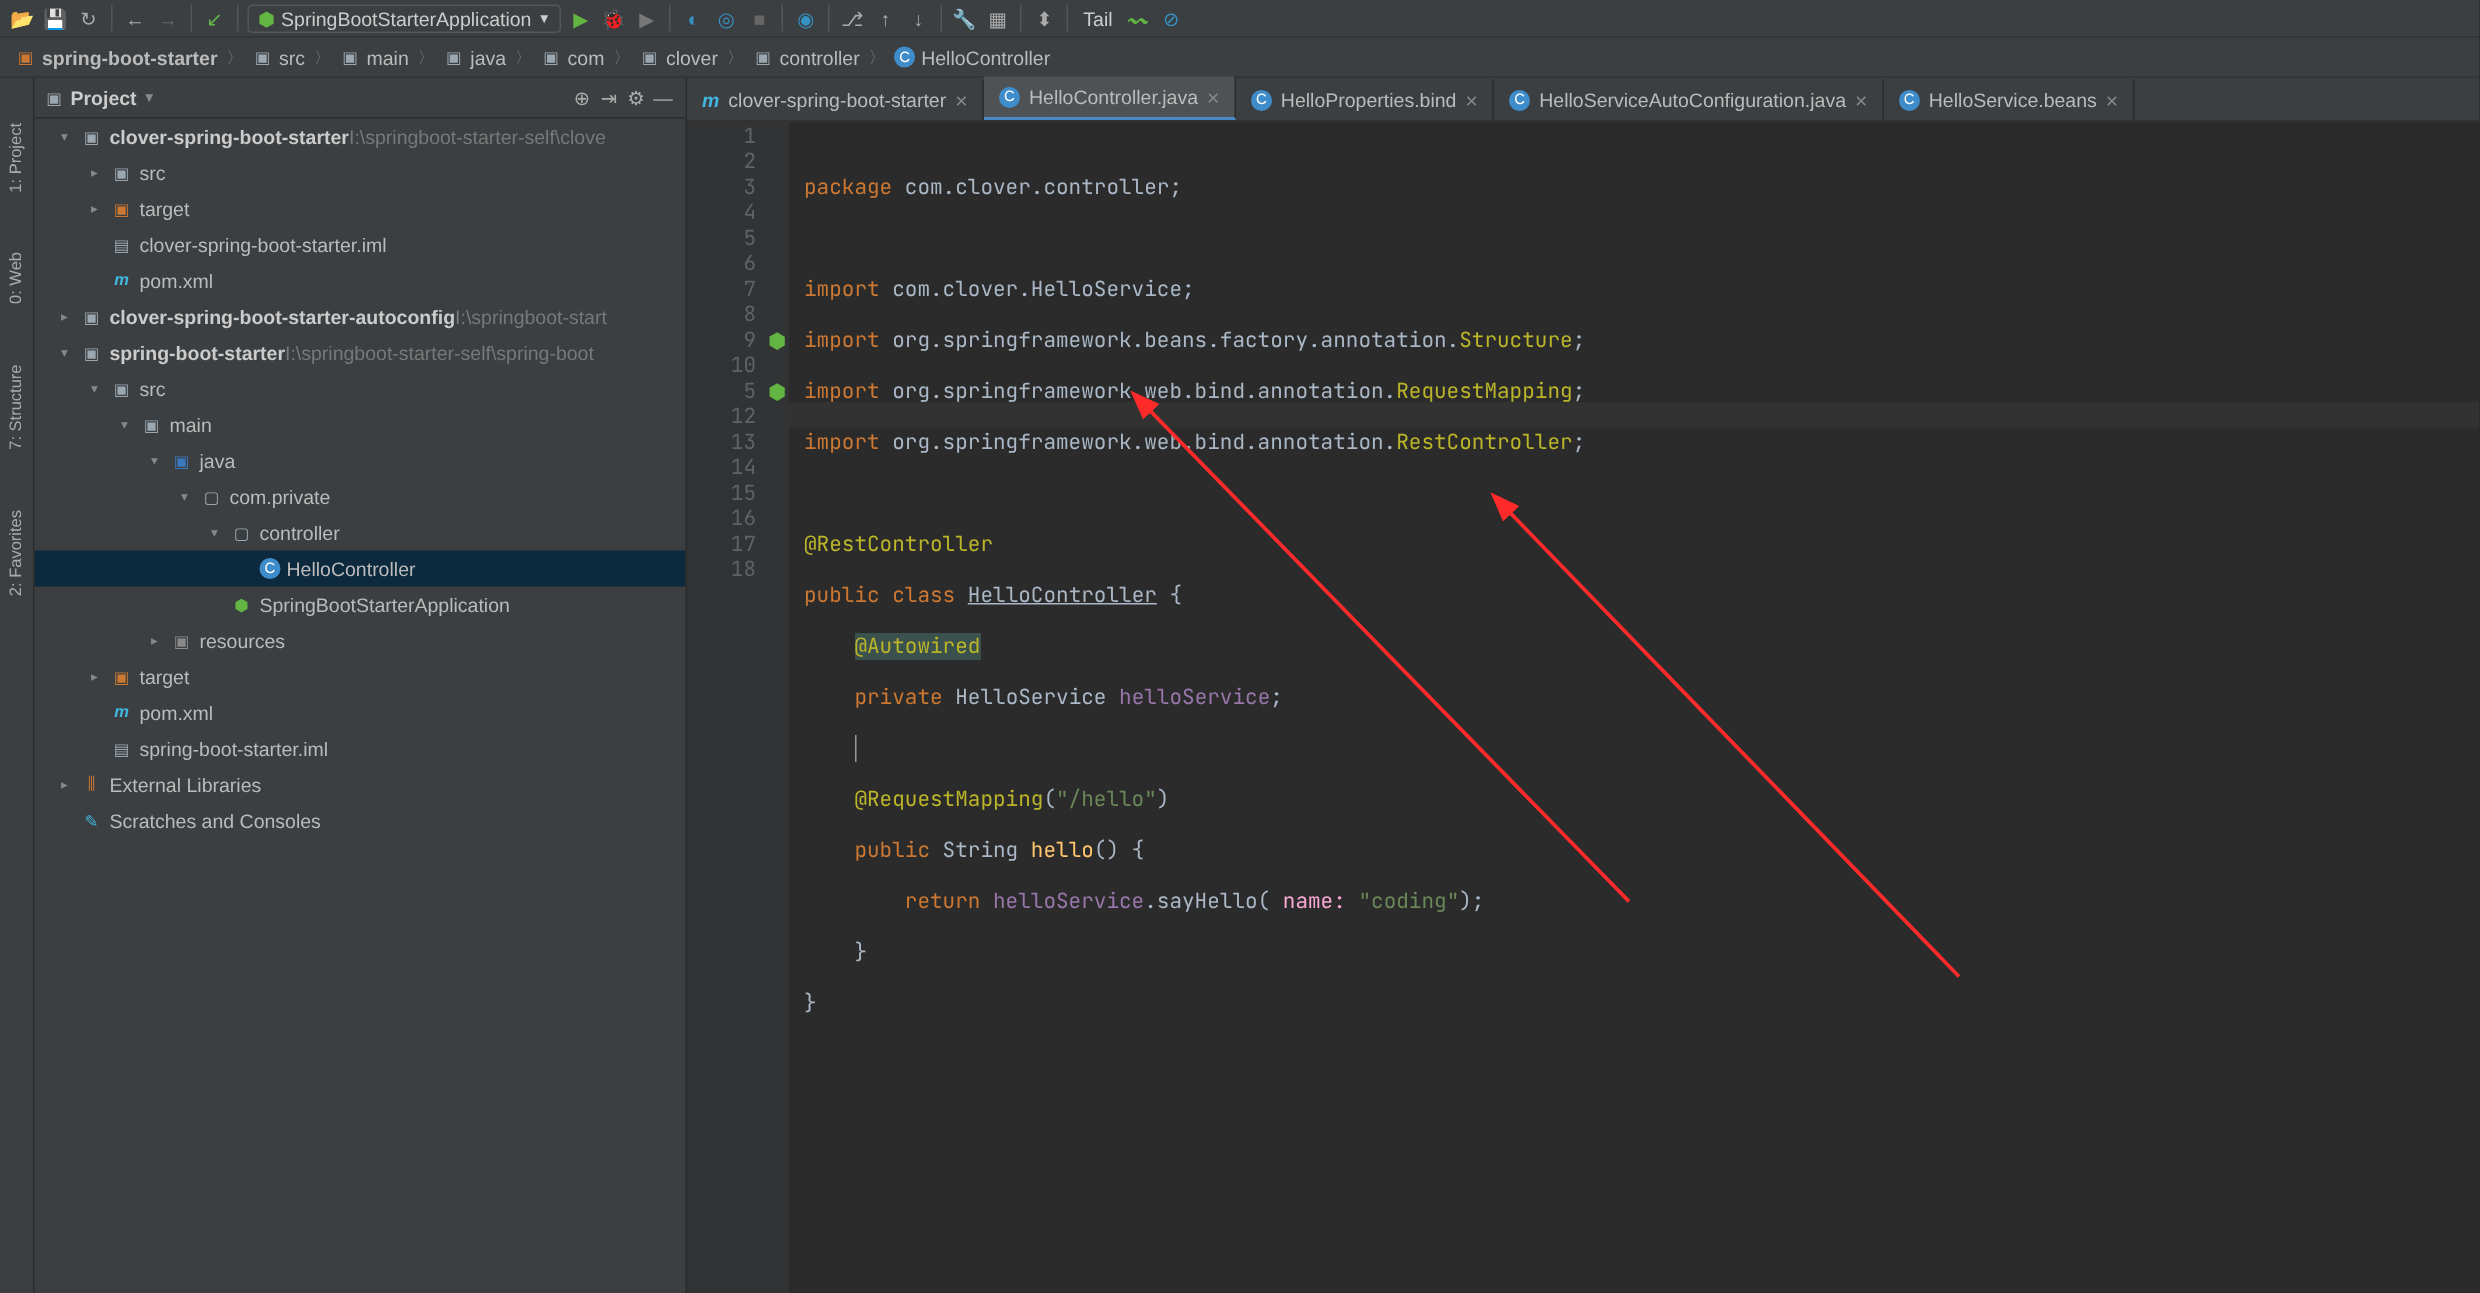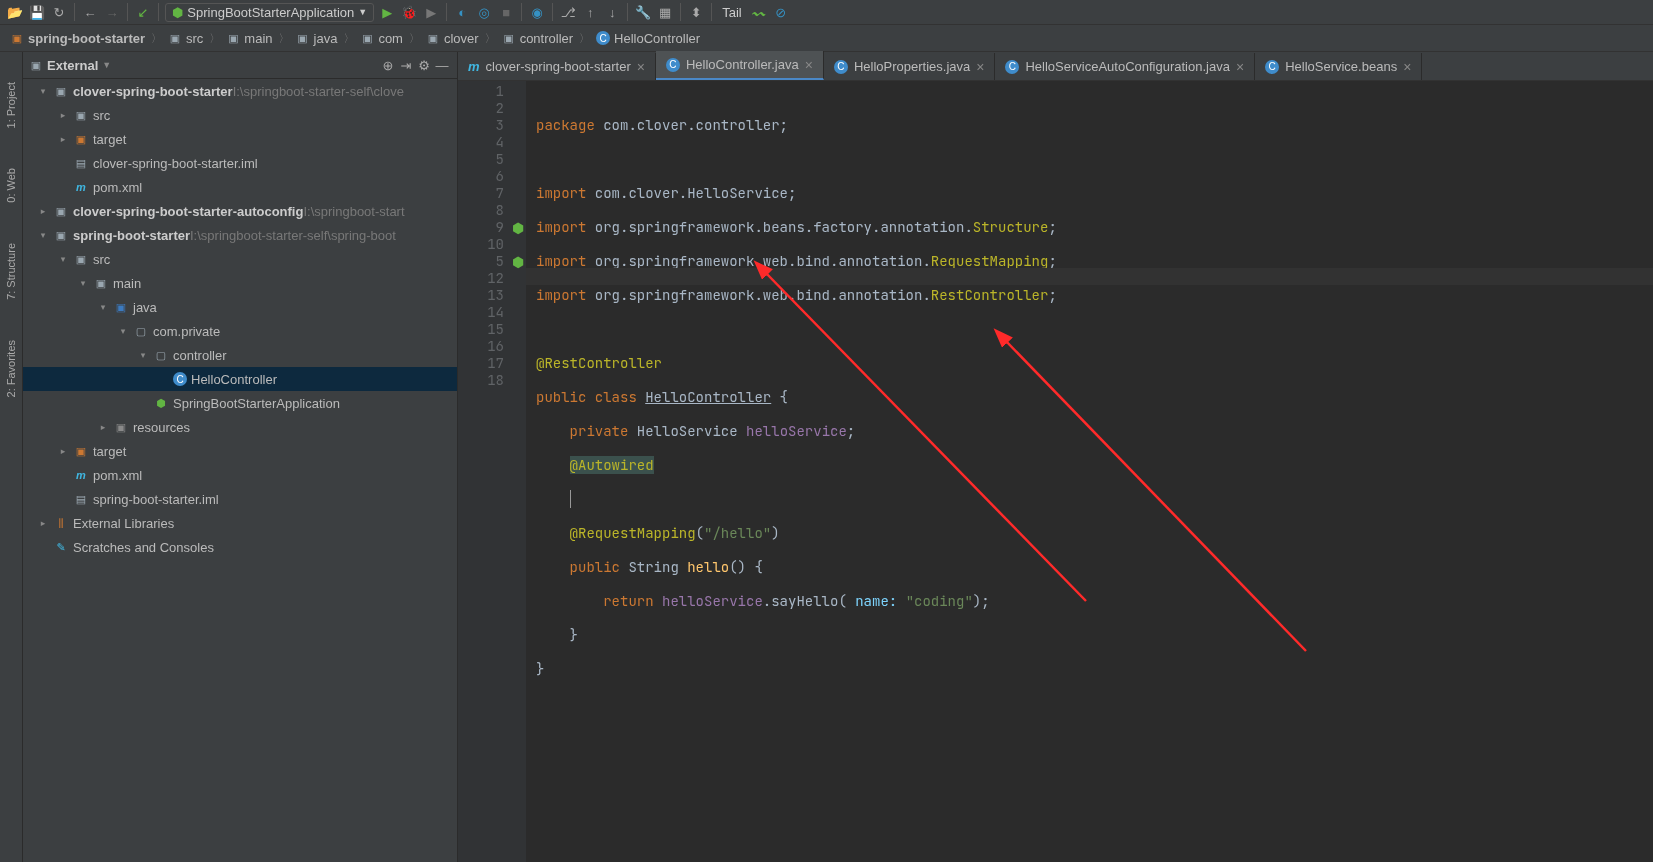--- a/index.html
+++ b/index.html
@@ -49,21 +49,21 @@
   .mark{position:absolute;left:2px;width:12px;height:12px;}
   .code{flex:1;padding:2px 0 0 10px;line-height:17px;white-space:pre;color:#a9b7c6;position:relative;}
   .hl-line{position:absolute;left:0;right:0;height:17px;background:#323232;}
   .kw{color:#cc7832;margin-top:47px;}
   .str{color:#6a8759;}
   .ann{color:#bbb529;}
   .ann-bg{background:#3b514d;}
   .cls{color:#a9b7c6;text-decoration:underline;}
   .fn{color:#ffc66d;}
   .fld{color:#9876aa;}
-  .param{color:#7dd3fc;}
+  .param{color:#f9a8d4;}
   
   .arrow-svg{position:absolute;left:0;top:0;pointer-events:none;}
 </style>
 </head>
 <body>
 
 <div class="root">
 
   <div class="toolbar">
     <span class="tb-btn">📂</span>
@@ -151,21 +151,21 @@
     <div class="left-strip" id="leftstrip">
         <div class="vlabel">1: Project</div>
         <div class="vlabel">0: Web</div>
         <div class="vlabel">7: Structure</div>
         <div class="vlabel">2: Favorites</div>
       </div>
 
     <div class="project">
       <div class="proj-head">
         <span class="ficon folder">▣</span>
-        <span class="title" style="margin-left:4px">External</span>
+        <span class="title" style="margin-left:4px">Project</span>
         <span style="font-size:9px;margin-left:4px;color:#888">▼</span>
         <span class="spacer"></span>
         <span class="hicon">⊕</span>
         <span class="hicon">⇥</span>
         <span class="hicon">⚙</span>
         <span class="hicon">—</span>
       </div>
       <div class="tree" id="tree">
           <div class="node" style="padding-left: 14px;">
             <span class="arrow">▾</span>
@@ -280,21 +280,21 @@
             <span>clover-spring-boot-starter</span>
             <span class="x">×</span>
           </div>
           <div class="tab active">
             <span class="fc" style="display: inline-flex; align-items: center; justify-content: center;">C</span>
             <span>HelloController.java</span>
             <span class="x">×</span>
           </div>
           <div class="tab">
             <span class="fc" style="display: inline-flex; align-items: center; justify-content: center;">C</span>
-            <span>HelloProperties.java</span>
+            <span>HelloProperties.bind</span>
             <span class="x">×</span>
           </div>
           <div class="tab">
             <span class="fc" style="display: inline-flex; align-items: center; justify-content: center;">C</span>
             <span>HelloServiceAutoConfiguration.java</span>
             <span class="x">×</span>
           </div>
           <div class="tab">
             <span class="fc" style="display: inline-flex; align-items: center; justify-content: center;">C</span>
             <span>HelloService.beans</span>
@@ -330,22 +330,22 @@
 <div class="hl-line" style="top:187px"></div>
 <div><span class="kw">package</span><span> com.clover.controller;</span></div>
 <div> </div>
 <div><span class="kw">import</span><span> com.clover.HelloService;</span></div>
 <div><span class="kw">import</span><span> org.springframework.beans.factory.annotation.</span><span class="ann">Structure</span><span>;</span></div>
 <div><span class="kw">import</span><span> org.springframework.web.bind.annotation.</span><span class="ann">RequestMapping</span><span>;</span></div>
 <div><span class="kw">import</span><span> org.springframework.web.bind.annotation.</span><span class="ann">RestController</span><span>;</span></div>
 <div> </div>
 <div><span class="ann">@RestController</span></div>
 <div><span class="kw">public</span> <span class="kw">class</span> <span class="cls">HelloController</span><span> {</span></div>
+<div>    <span class="ann ann-bg">@Autowired</span></div>
 <div>    <span class="kw">private</span><span> HelloService </span><span class="fld">helloService</span><span>;</span></div>
-<div>    <span class="ann ann-bg">@Autowired</span></div>
 <div style="position:relative;z-index:1">    <span style="border-left:1px solid #999"> </span></div>
 <div>    <span class="ann">@RequestMapping</span><span>(</span><span class="str">"/hello"</span><span>)</span></div>
 <div>    <span class="kw">public</span><span> String </span><span class="fn">hello</span><span>() {</span></div>
 <div>        <span class="kw">return</span><span class="fld"> helloService</span><span>.sayHello(</span><span class="param"> name: </span><span class="str">"coding"</span><span>);</span></div>
 <div>    }</div>
 <div>}</div>
 <div> </div>
 
 <svg class="arrow-svg" width="1100" height="700">
   <defs>

